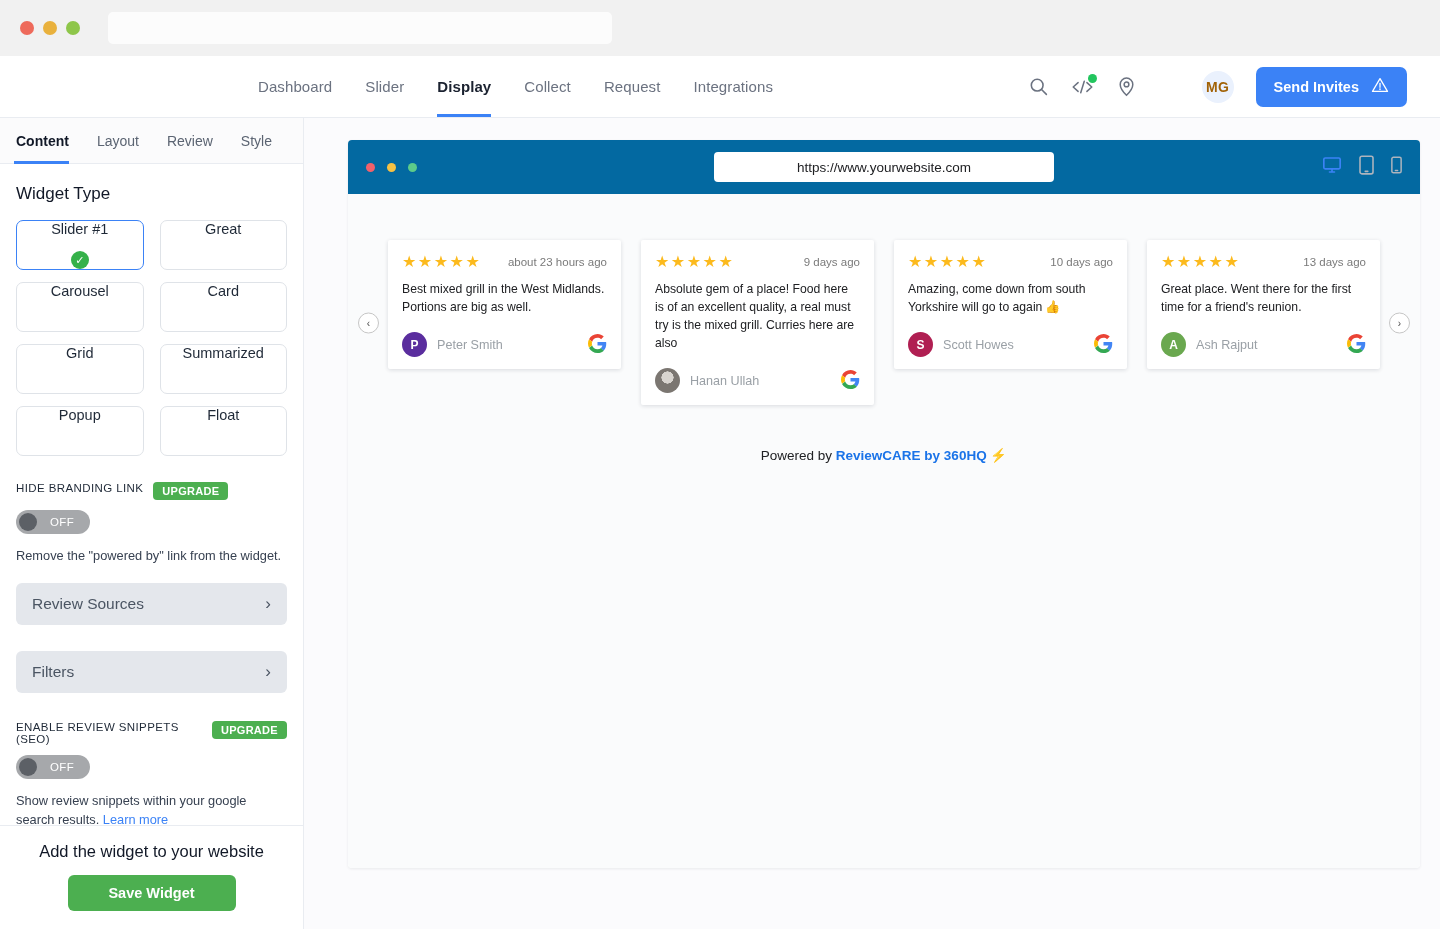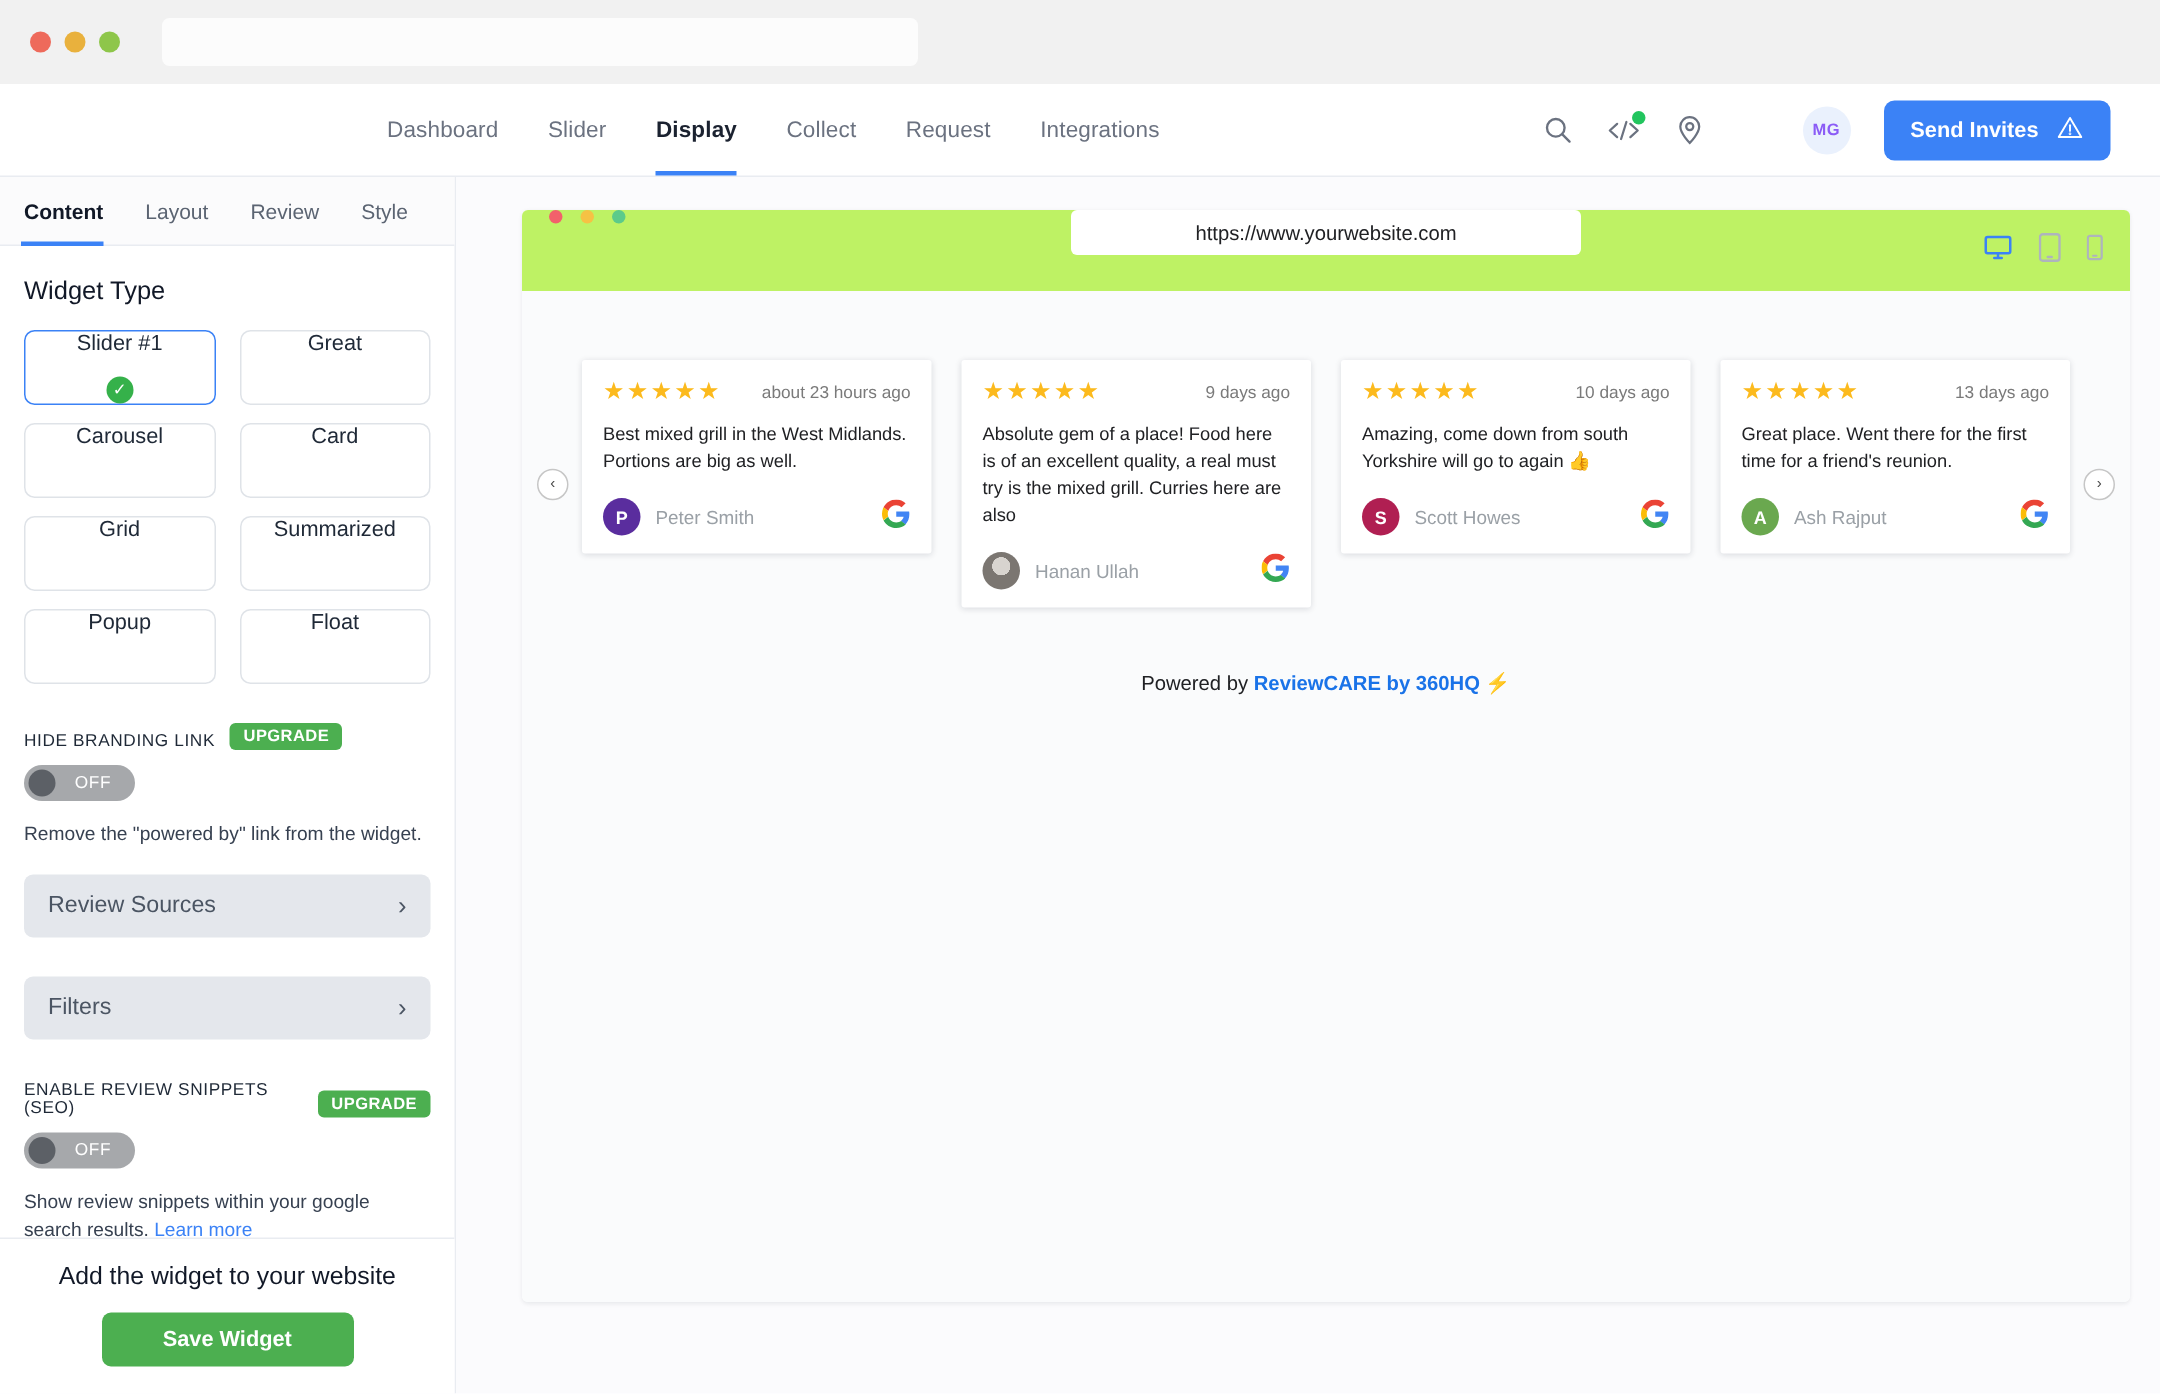--- a/index.html
+++ b/index.html
@@ -56,23 +56,23 @@
     background: #3b82f6;
   }
   .header-right {
     position: absolute; right: 33px; top: 0;
     height: 100%; display: flex; align-items: center; gap: 18px;
   }
   .hicon { width: 26px; height: 26px; display: flex; align-items: center; justify-content: center; cursor: pointer; position: relative; color: #6b7280; }
   .green-dot { position: absolute; top: 0px; right: -1px; width: 9px; height: 9px; border-radius: 50%; background: #22c55e; }
   .avatar-mg {
     width: 32px; height: 32px; border-radius: 50%;
-    background: #eaf1fd; color: #8b5cf6;
+    background: #eaf1fd; color: #a16207;
     display: flex; align-items: center; justify-content: center;
-    font-size: 11px; font-weight: 600; letter-spacing: 0.4px;
+    font-size: 14px; font-weight: 600; letter-spacing: 0.4px;
     cursor: pointer;
     margin-left: 44px;
   }
   .send-invites {
     background: #3b82f6; color: #fff;
     height: 40px; border-radius: 7px;
     padding: 0 18px; border: none;
     font-size: 14.5px; font-weight: 600;
     display: flex; align-items: center; gap: 12px;
     cursor: pointer; font-family: inherit;
@@ -120,21 +120,21 @@
     cursor: pointer; gap: 14px; font-family: inherit; flex-direction: column;
   }
   .type-btn.selected { border: 1.5px solid #3b82f6; }
   .check-badge {
     width: 18px; height: 18px; border-radius: 50%;
     background: #35b14a; color: #fff;
     display: flex; align-items: center; justify-content: center;
     font-size: 11px; line-height: 1;
   }
 
-  .opt-label-row { display: flex; align-items: flex-end; gap: 10px; margin-top: 26px; }
+  .opt-label-row { display: flex; align-items: flex-start; gap: 10px; margin-top: 26px; }
   .opt-label { font-size: 11.5px; color: #1f2937; letter-spacing: 0.4px; font-weight: 400; }
   .upgrade-pill {
     background: #4caf50; color: #fff;
     font-size: 11px; font-weight: 600; letter-spacing: .3px;
     padding: 3px 9px; border-radius: 4px; cursor: pointer;
   }
   .toggle {
     margin-top: 10px;
     width: 74px; height: 24px; border-radius: 12px;
     background: #a6a8ab; display: flex; align-items: center;
@@ -178,22 +178,22 @@
 
   .preview-window {
     background: #fff;
     border-radius: 4px;
     height: 728px;
     box-shadow: 0 1px 3px rgba(16,24,40,.08);
     overflow: hidden;
     display: flex; flex-direction: column;
   }
   .pw-bar {
-    height: 54px; background: #bef264;
-    display: flex; 
+    height: 54px; background: #0369a1;
+    display: flex; align-items: center;
     padding: 0 18px; position: relative;
   }
   .pw-dots { display: flex; gap: 12px; }
   .pw-dot { width: 9px; height: 9px; border-radius: 50%; }
   .pw-dot.r { background: #f2616b; }
   .pw-dot.y { background: #f6c244; }
   .pw-dot.g { background: #5ccb8a; }
   .pw-url {
     position: absolute; left: 50%; transform: translateX(-50%);
     width: 340px; height: 30px; background: #fff; border-radius: 4px;

